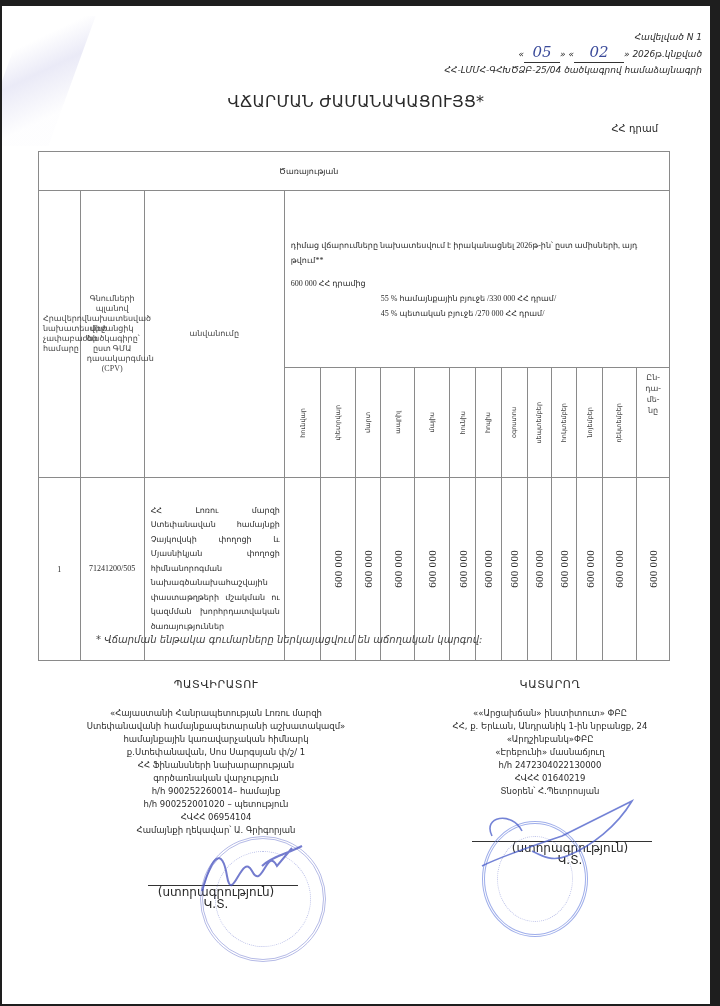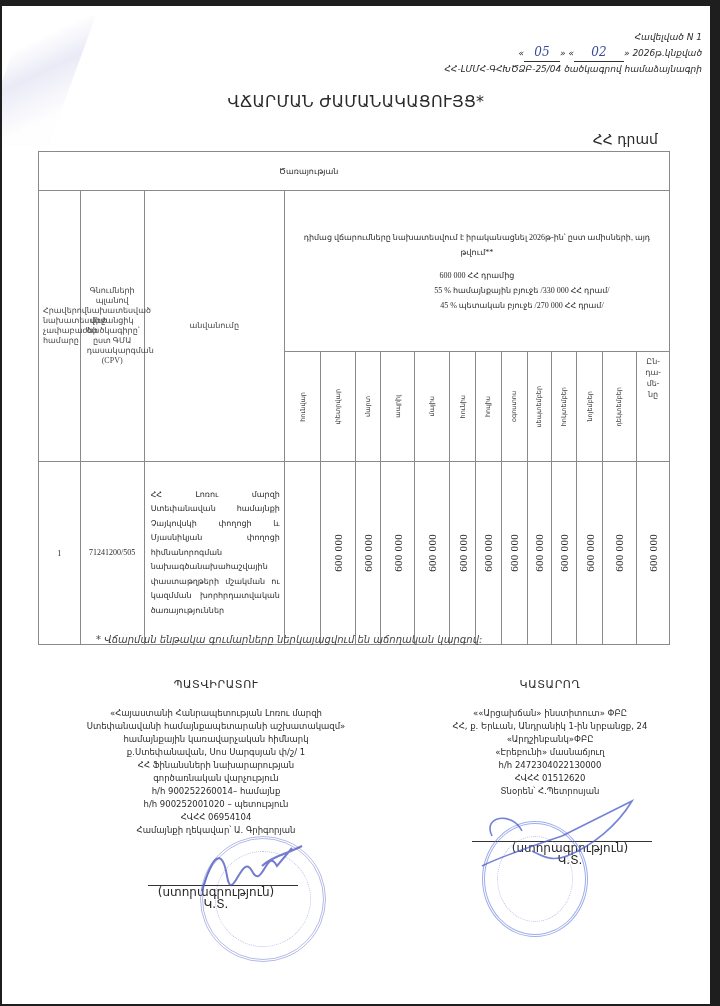--- a/index.html
+++ b/index.html
@@ -10,32 +10,32 @@
   .page {
     position:absolute; left:2px; top:6px; width:708px; height:998px; background:#ffffff;
     overflow:hidden;
   }
   .smudge {
     position:absolute; left:0; top:10px; width:70px; height:130px;
     background:linear-gradient(150deg, rgba(230,230,245,0) 20%, rgba(232,232,246,0.9) 45%, rgba(248,248,252,0.2) 80%);
     transform:skewX(-20deg);
   }
   .annex { position:absolute; right:8px; top:24px; text-align:right; font-style:italic; font-size:9px; line-height:15px; }
-  .annex .date-num { font-family:"DejaVu Serif", serif; font-size:12px; color:#3a4a9a; font-style:italic; }
+  .annex .date-num { font-family:"DejaVu Serif", serif; font-size:15px; color:#3a4a9a; font-style:italic; }
   .annex .uline { display:inline-block; border-bottom:1px solid #333; min-width:36px; text-align:center; }
   .doc-title { position:absolute; left:0; right:0; top:86px; text-align:center; font-size:16px; letter-spacing:0.3px; }
-  .currency { position:absolute; right:52px; top:125px; font-size:14px; }
+  .currency { position:absolute; right:52px; top:117px; font-size:10px; }
 
   table.sched { position:absolute; left:36px; top:145px; width:632px; border-collapse:collapse; table-layout:fixed;font-family:Liberation Serif, serif; }
   table.sched td { border:1px solid #8a8a8a; font-size:8px; padding:0; vertical-align:middle; }
   .services-hdr { height:38px; text-align:left; font-size:9px; }
   .services-hdr span { margin-left:240px; }
   .hdr-row td { height:152px; }
   .col-hdr { text-align:center; font-size:6px; line-height:10px; color:#444; }
-  .plan-cell { font-size:8.5px; line-height:15px; padding:4px 6px !important; text-align:center; }
+  .plan-cell { font-size:8.5px; line-height:15px; padding:12px 6px !important; text-align:left; }
   .plan-cell .amt { margin-top:8px; }
   .plan-cell .indent { padding-left:90px; }
   .months-row td { height:105px; }
   .vtext { writing-mode:vertical-rl; transform:rotate(180deg); font-size:6.5px; color:#444; margin:auto; }
   .total-hdr { text-align:center; font-size:7px; line-height:11px; vertical-align:top !important; padding-top:4px !important; color:#444; }
   .data-row td { height:178px; }
   .num-cell { text-align:center; font-size:10px; }
   .cpv-cell { text-align:center; font-size:11px; line-height:20px; }
   .desc-cell { font-size:8.5px; line-height:14.5px; padding:2px 4px 2px 6px !important; text-align:justify; }
   .val { writing-mode:vertical-rl; transform:rotate(180deg); font-size:11px; margin:auto; letter-spacing:0.3px; }
@@ -210,21 +210,21 @@
     <div class="small">Կ.Տ.</div>
   </div>
 
   <div class="party seller">
     <div class="role">ԿԱՏԱՐՈՂ</div>
     <div>««Արցախճան» ինստիտուտ» ՓԲԸ</div>
     <div>ՀՀ, ք. Երևան, Անդրանիկ 1-ին նրբանցք, 24</div>
     <div>«Արդշինբանկ»ՓԲԸ</div>
     <div>«Էրեբունի» մասնաճյուղ</div>
     <div>հ/հ 2472304022130000</div>
-    <div>ՀՎՀՀ 01512620</div>
+    <div>ՀՎՀՀ 01640219</div>
     <div>Տնօրեն՝ Հ.Պետրոսյան</div>
     <div style="height:43px"></div>
     <div class="sigline" style="width:180px;margin-left:72px"></div>
     <div class="small" style="padding-left:40px">(ստորագրություն)</div>
     <div class="small" style="padding-left:40px">Կ.Տ.</div>
   </div>
 
   <div class="stamp stamp-buyer"></div>
   <div class="stamp stamp-seller"></div>
 

